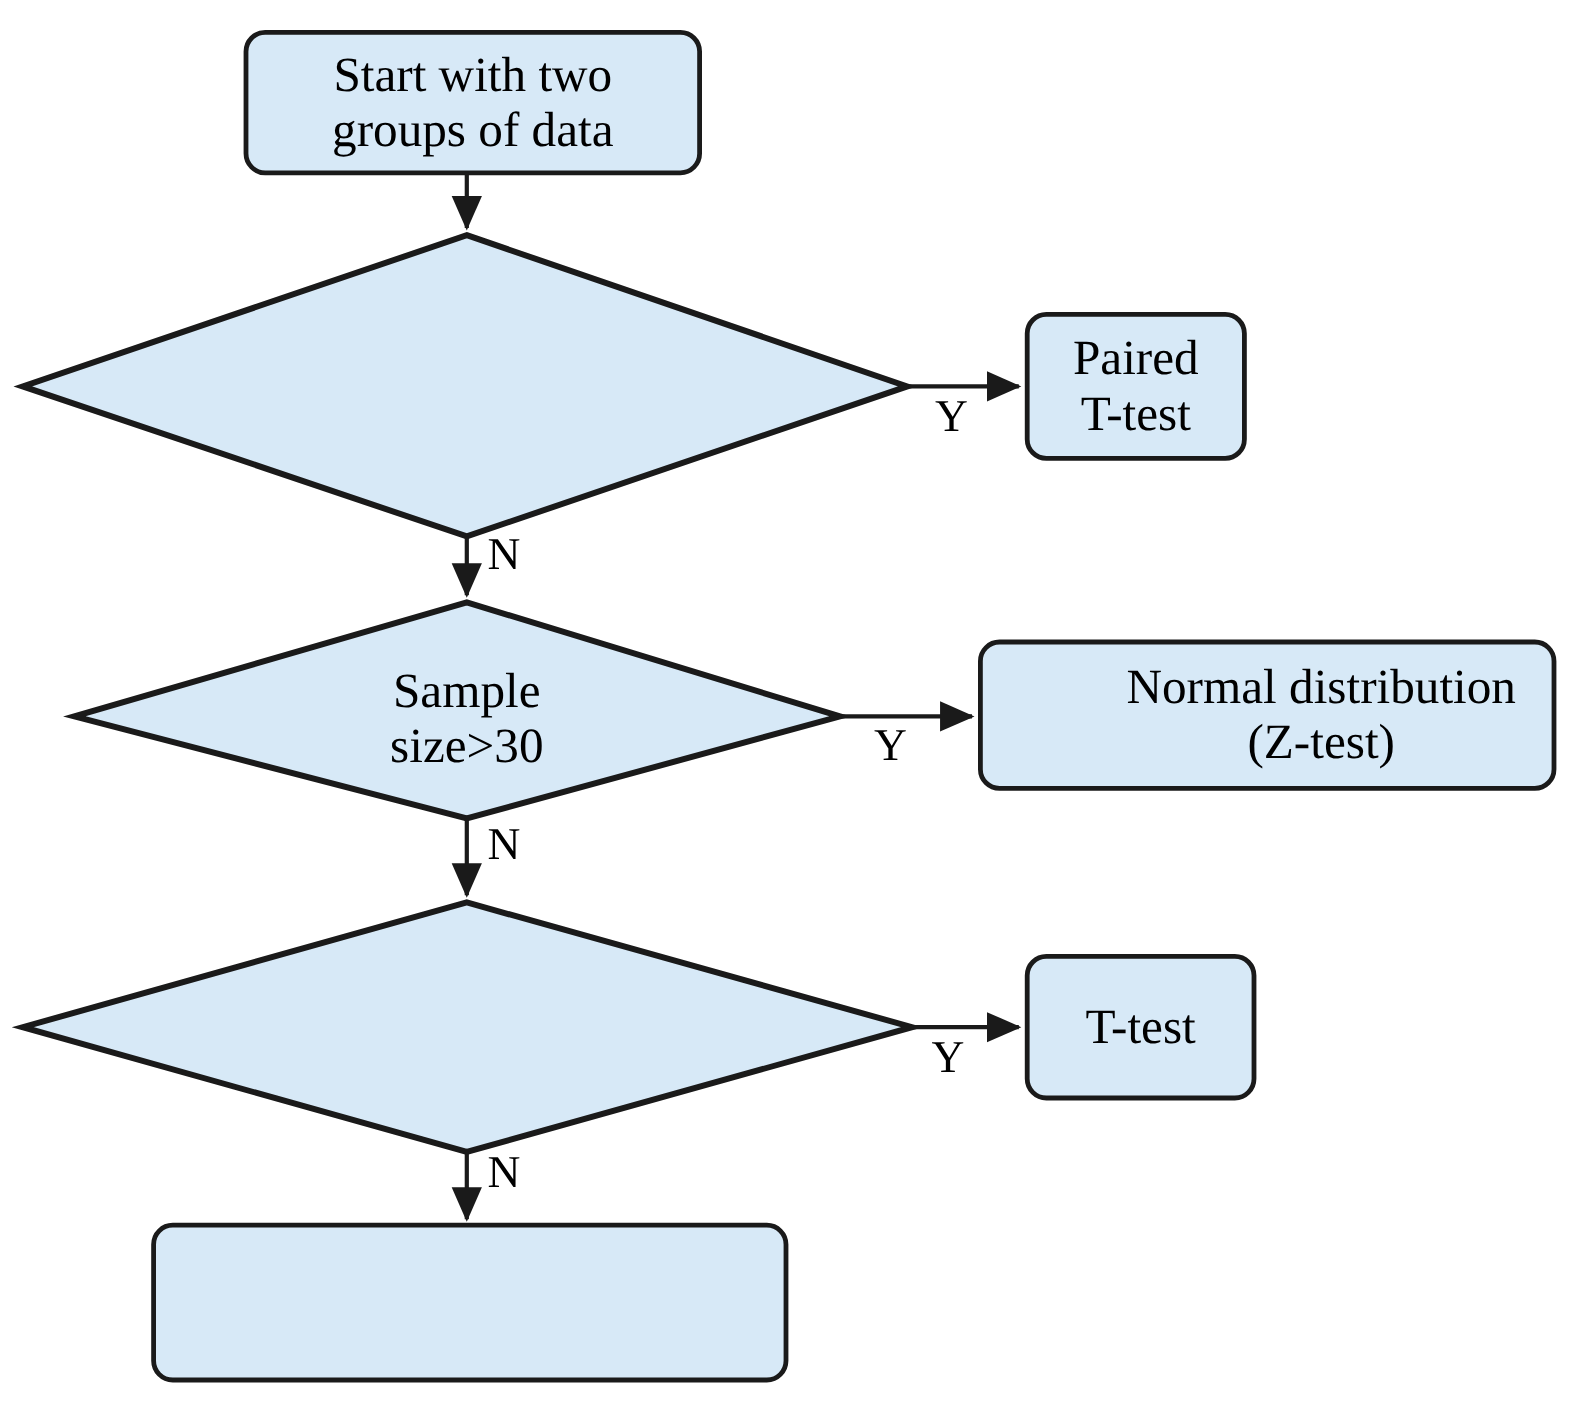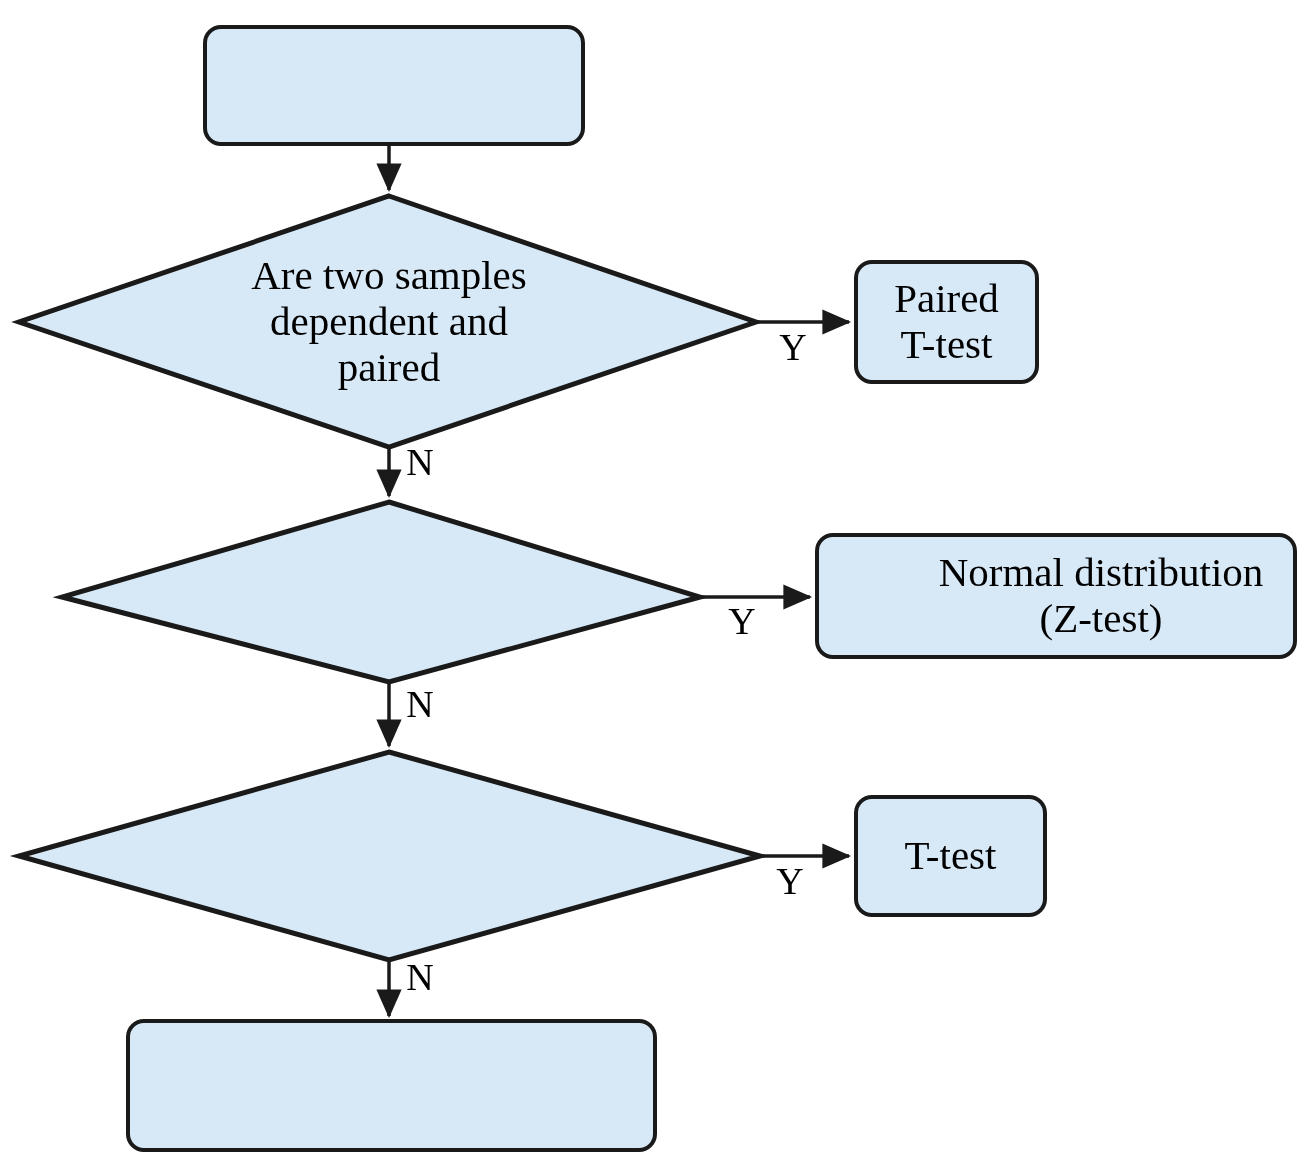--- a/index.html
+++ b/index.html
@@ -81,28 +81,29 @@
 
     <line x1="701" y1="597" x2="810" y2="597" stroke="#1a1a1a" stroke-width="3.5" marker-end="url(#arrowhead)"></line>
 
     <line x1="389" y1="682" x2="389" y2="746" stroke="#1a1a1a" stroke-width="3.5" marker-end="url(#arrowhead)"></line>
 
     <line x1="761" y1="856" x2="849" y2="856" stroke="#1a1a1a" stroke-width="3.5" marker-end="url(#arrowhead)"></line>
 
     <line x1="389" y1="960" x2="389" y2="1016" stroke="#1a1a1a" stroke-width="3.5" marker-end="url(#arrowhead)"></line>
   </svg>
 
+  <div class="node-label box-text" style="left:205px; top:27px; width:378px; height:117px;">Start with two
+groups of data</div>
 
-  <div class="node-label diamond-text" style="left:169px; top:237px; width:440px; height:170px;">Are two samples
-dependent and
-paired</div>
 
   <div class="node-label box-text" style="left:856px; top:262px; width:181px; height:120px;">Paired
 T-test</div>
 
+  <div class="node-label diamond-text" style="left:229px; top:544px; width:320px; height:110px;">Sample
+size&gt;30</div>
 
   <div class="node-label box-text" style="left:862px; top:535px; width:478px; height:122px;">Normal distribution
 (Z-test)</div>
 
 
   <div class="node-label box-text" style="left:856px; top:797px; width:189px; height:118px;">T-test</div>
 
 
   <div class="edge-label" style="left:773px; top:328px; width:40px;">Y</div>
 

